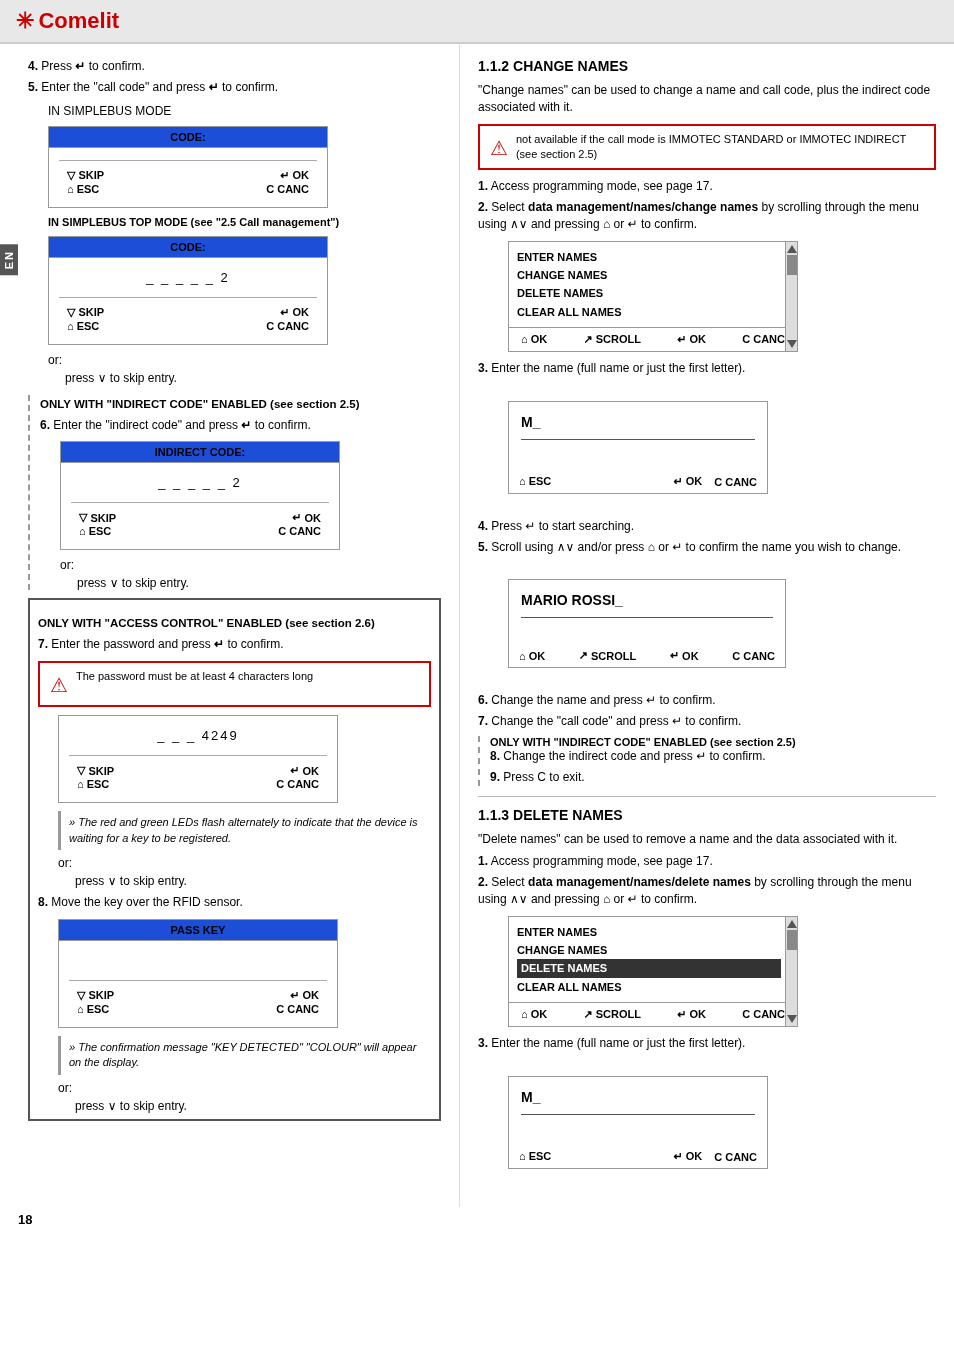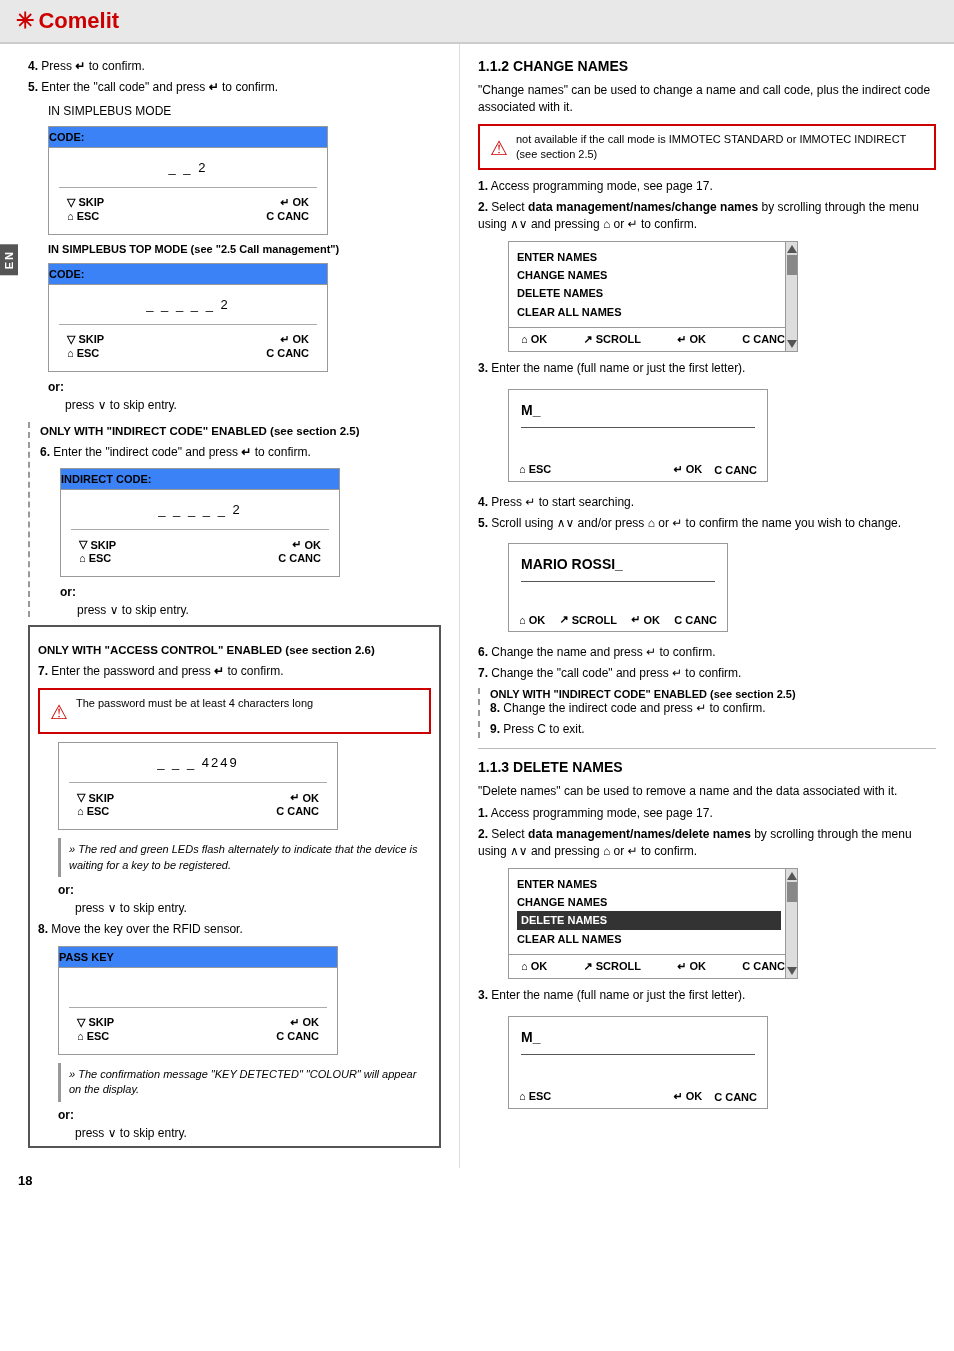--- a/index.html
+++ b/index.html
@@ -77,21 +77,22 @@
     .step { margin-bottom: 4px; line-height: 1.4; }
 
     
     .ui-box {
       border: 1px solid #999;
       background: #fff;
       margin: 8px 0 8px 20px;
       width: 280px;
     }
     .ui-box-header {
-      background: #3b82f6;
+      background: #1d4ed8;
+      text-align: center;
       font-weight: bold;
       font-size: 11px;
       padding: 4px 0;
       border-bottom: 1px solid #999;
     }
     .ui-box-body {
       padding: 8px 10px;
     }
     .ui-box-value {
       font-size: 13px;
@@ -184,21 +185,21 @@
       display: flex;
       justify-content: space-between;
       padding: 5px 12px;
       align-items: center;
     }
 
     
     .text-box {
       border: 1px solid #999;
       background: #fff;
-      margin: 12px auto;
+      margin: 24px auto;
       width: 290px;
     }
     .text-box-body {
       padding: 10px 12px;
     }
     .text-input-field {
       font-size: 14px;
       font-weight: bold;
       padding: 2px 0 8px 0;
       border-bottom: 1px solid #555;
@@ -256,21 +257,21 @@
     
     .only-with {
       background: #fff;
       padding: 3px 0;
       margin: 8px 0 4px 0;
       font-size: 11.5px;
     }
 
     
     .or-text {
-      font-weight: bold;
+      font-weight: normal;
       margin: 4px 0 4px 20px;
     }
 
     .indent { margin-left: 37px; }
 
     
     .page-num {
       position: absolute;
       bottom: 10px;
       left: 18px;
@@ -316,21 +317,20 @@
         <span><b>5.</b></span>
         Enter the "call code" and press <span style="font-weight:bold;">↵</span> to confirm.
       </div>
 
       <div style="margin: 8px 0 4px 20px;">
         <span>IN SIMPLEBUS MODE</span>
       </div>
       <div class="ui-box">
         <div class="ui-box-header">CODE:</div>
         <div class="ui-box-body">
-          <div class="ui-box-value">_ _ 2</div>
           <div class="ui-box-divider"></div>
           <div class="ui-box-buttons">
             <div class="skip-esc">
               <div class="btn-label">
                 <span>▽</span>
                 <span>SKIP</span>
               </div>
               <div class="btn-label">
                 <span>⌂</span>
                 <span>ESC</span>
@@ -576,21 +576,21 @@
                 <span>C</span>
                 <span>CANC</span>
               </div>
             </div>
           </div>
         </div>
 
         <div class="step"><b>4.</b> Press ↵ to start searching.</div>
         <div class="step"><b>5.</b> Scroll using ∧∨ and/or press ⌂ or ↵ to confirm the name you wish to change.</div>
 
-        <div class="text-box" style="margin-left:30px; width:220px;">
+        <div class="text-box" style="margin-left:30px; width:278px;">
           <div class="text-box-body">
             <div class="text-input-field">MARIO ROSSI_</div>
             <div style="height:16px;"></div>
           </div>
           <div class="text-box-buttons">
             <div class="btn-label">
               <span>⌂</span>
               <span>OK</span>
             </div>
             <div class="btn-label">

